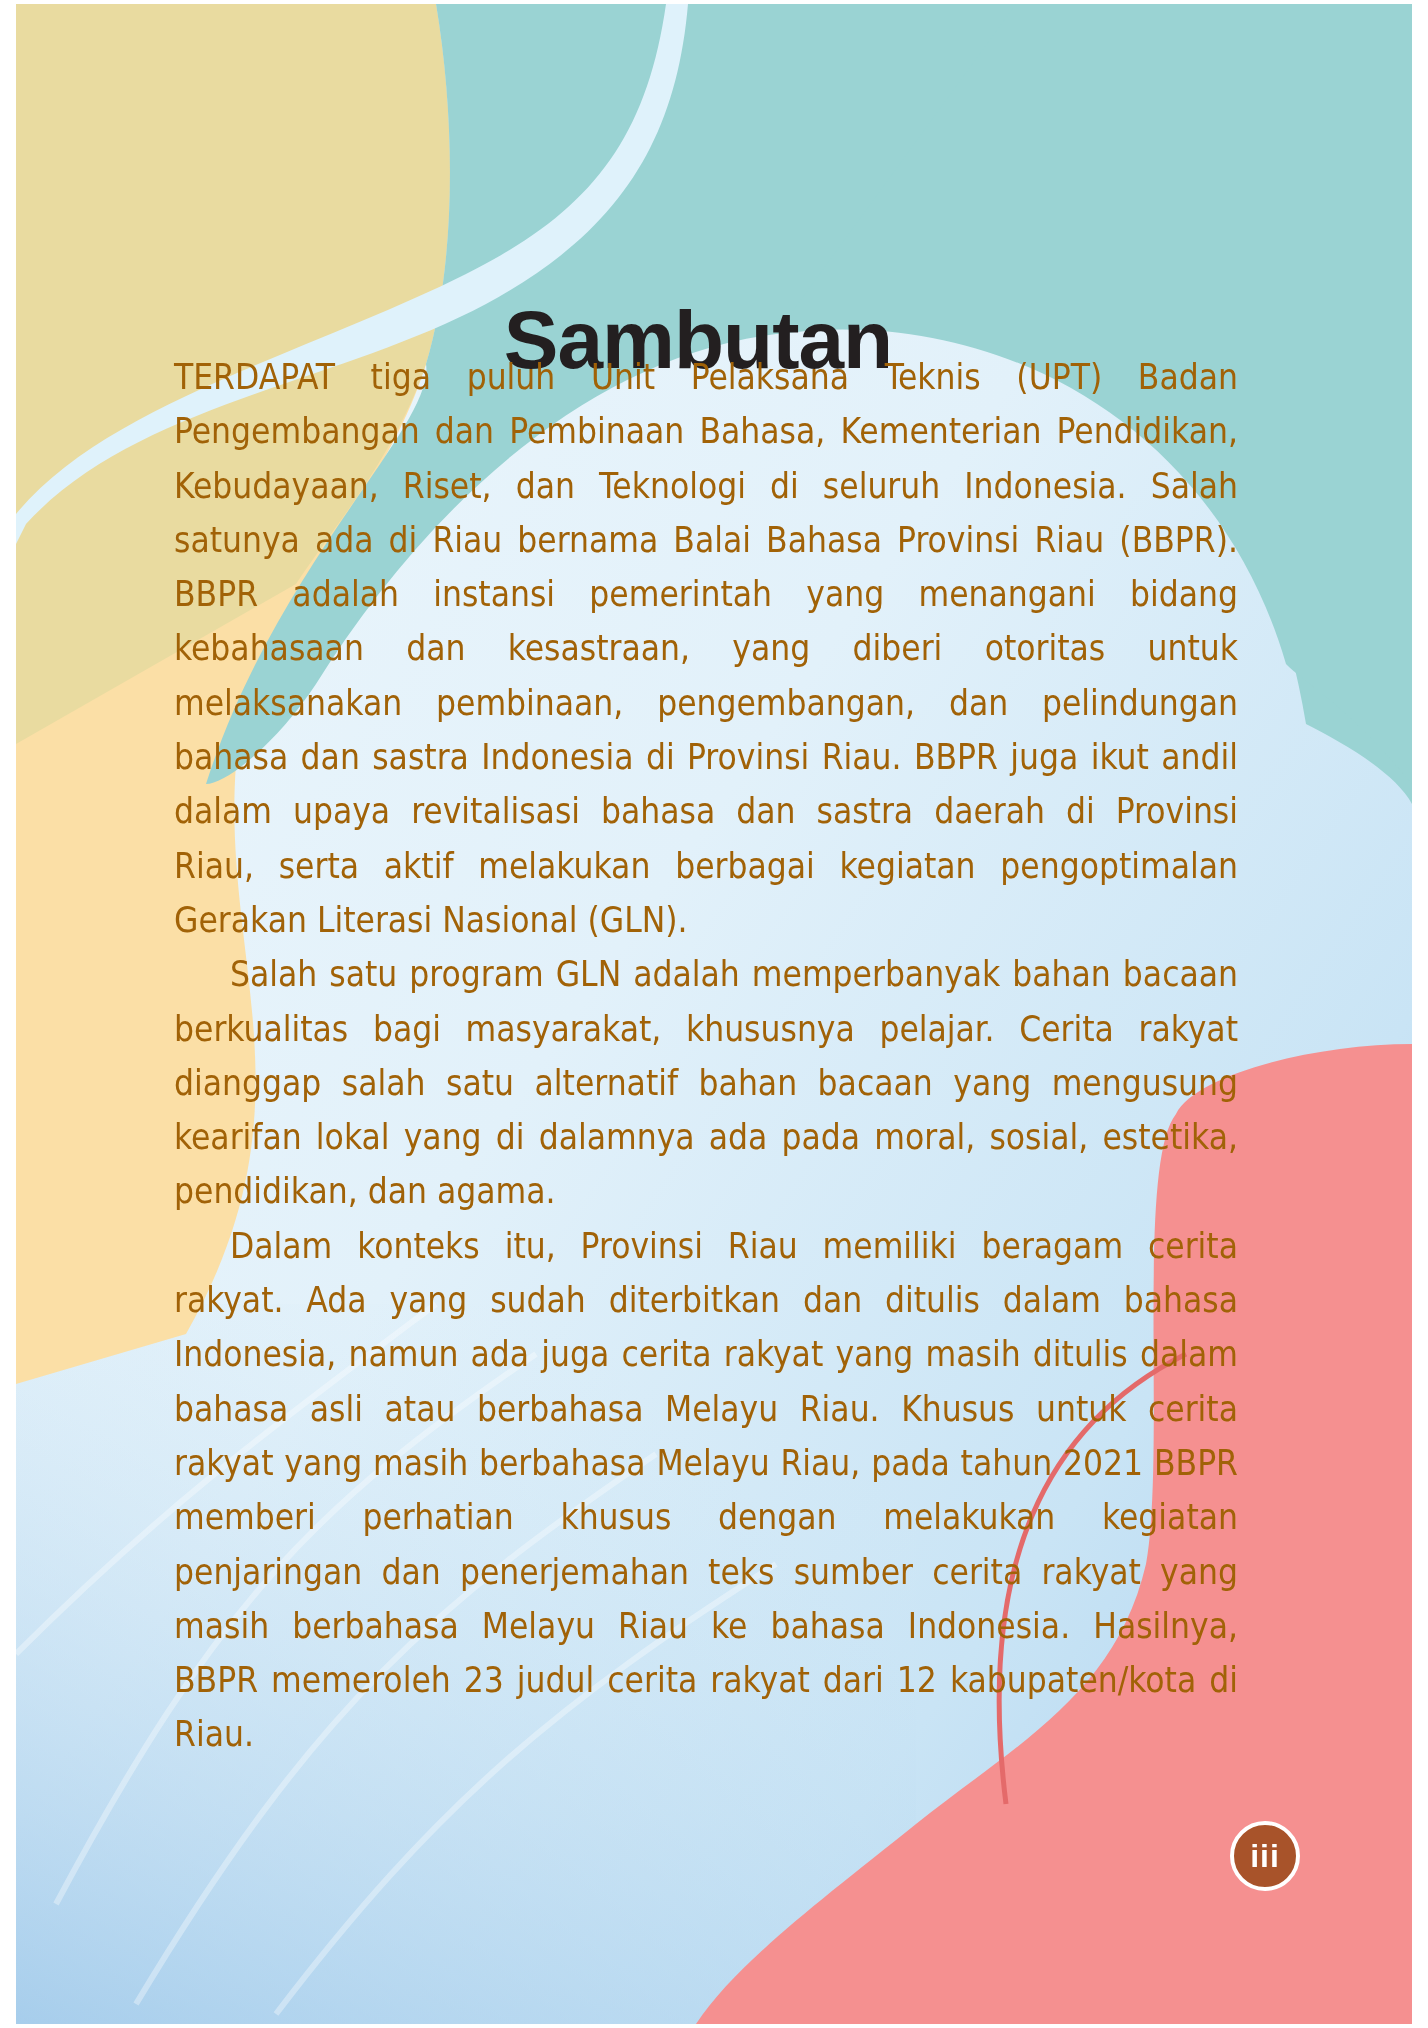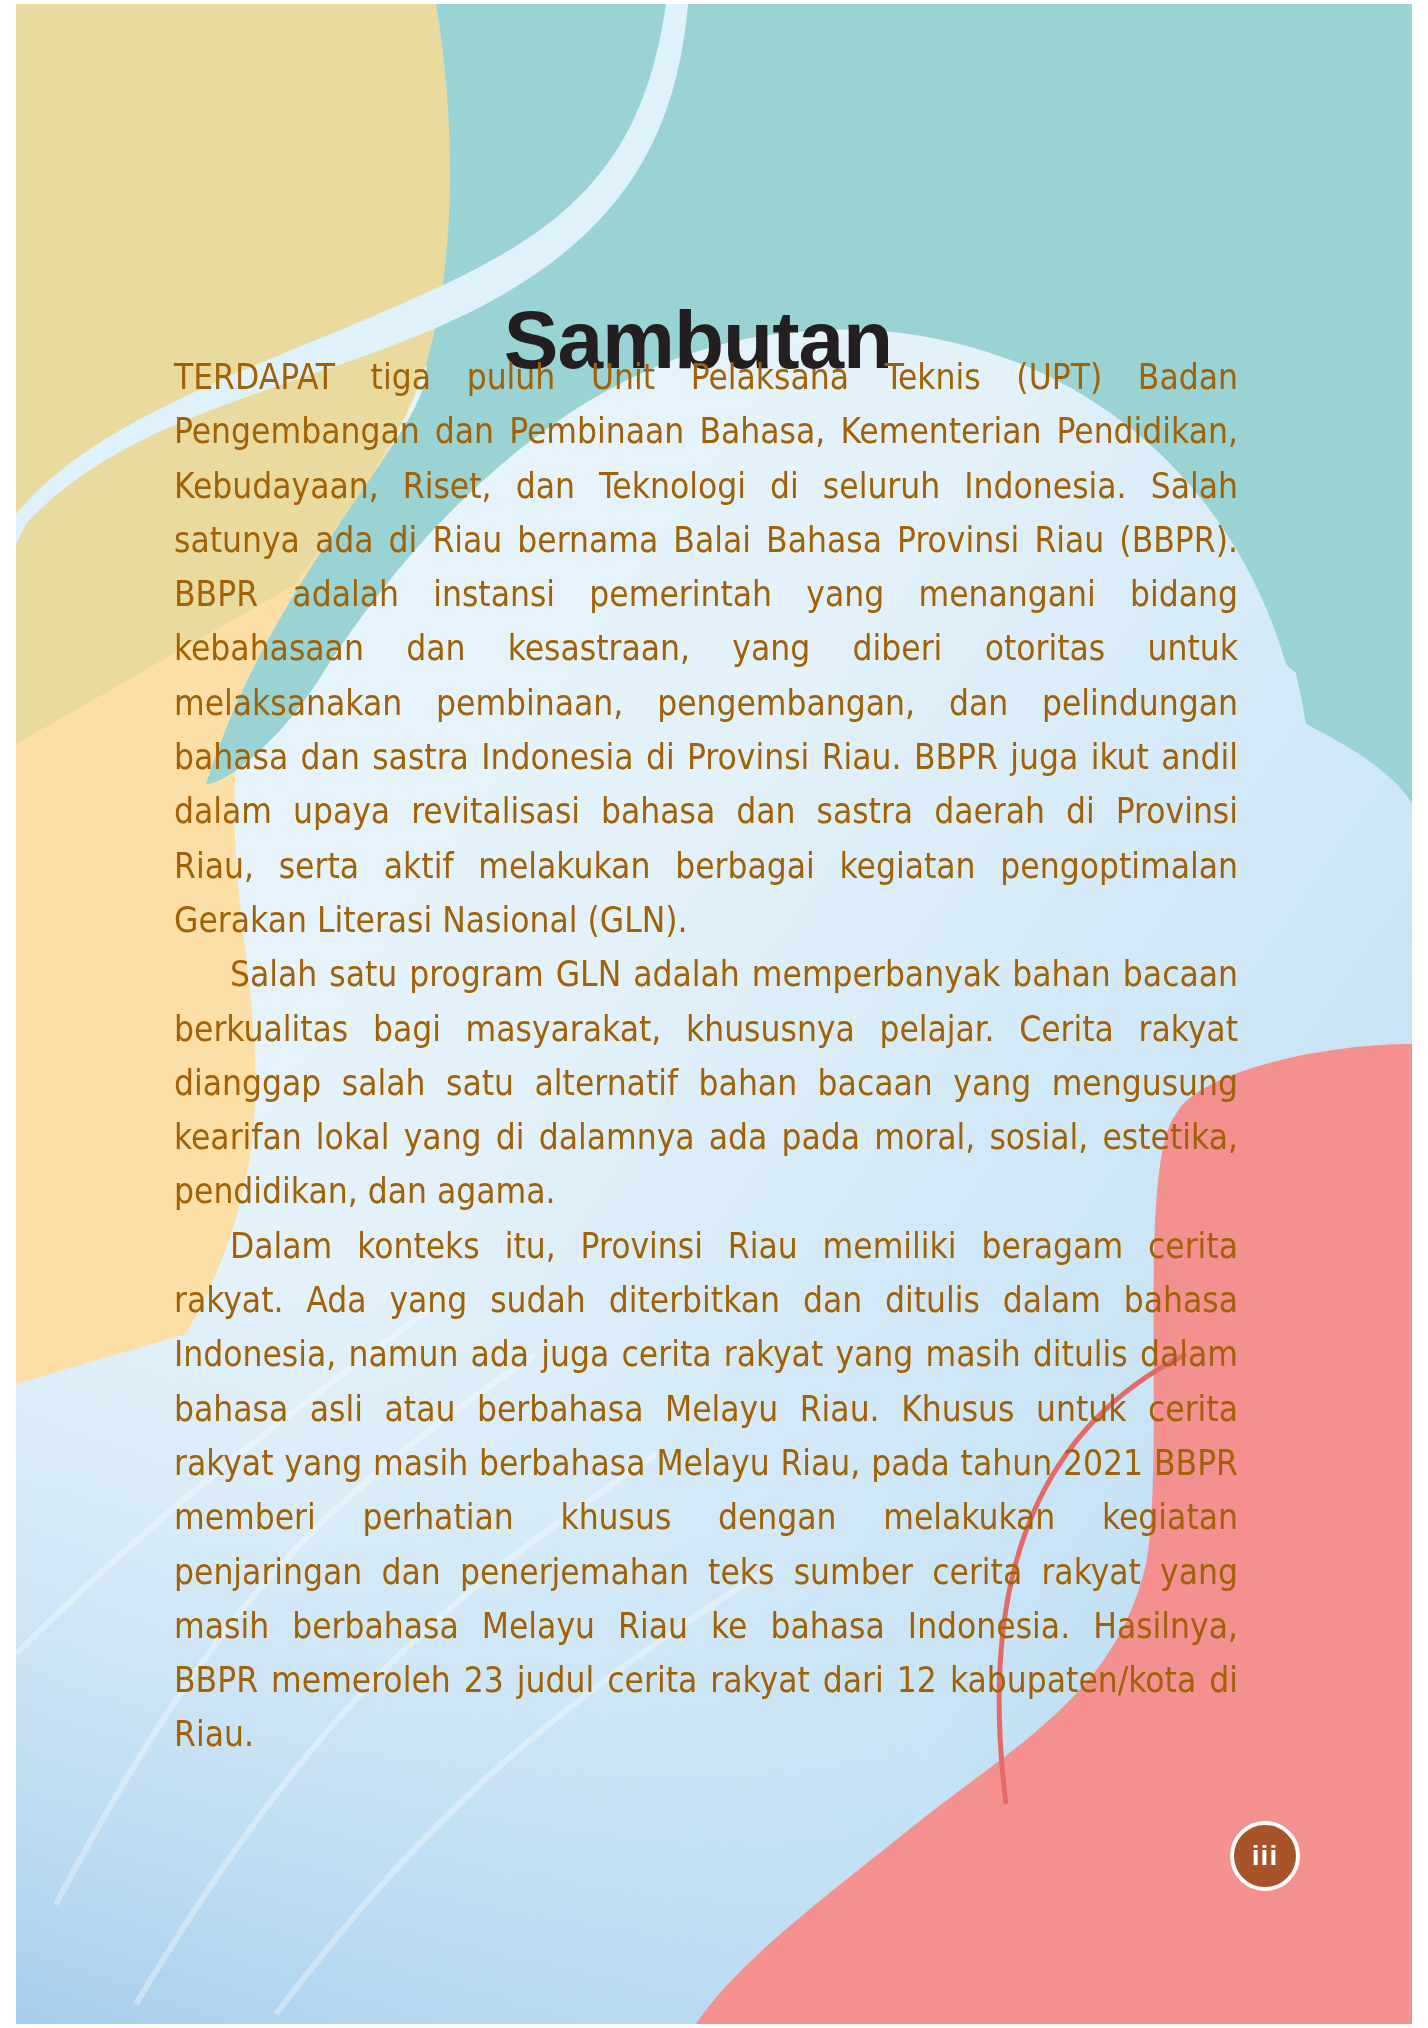--- a/index.html
+++ b/index.html
@@ -24,21 +24,21 @@
     text-align: justify;
   }
   .body-text p { margin: 0; }
   .body-text p.indent { text-indent: 56px; }
   .page-num {
     position: absolute; left: 1214px; top: 1817px; width: 70px; height: 70px;
     border-radius: 50%; background: #a8532a; border: 4px solid #ffffff;
     box-sizing: border-box;
     display: flex; align-items: center; justify-content: center;
     font-family: "Liberation Sans", sans-serif; font-weight: bold;
-    font-size: 28px; color: #ffffff; letter-spacing: 1px;
+    font-size: 32px; color: #ffffff; letter-spacing: 1px;
   }
 </style>
 </head>
 <body>
 
 <div class="page">
   <svg class="bg-svg" viewBox="0 0 1396 2020" preserveAspectRatio="none">
     <defs>
       <linearGradient id="brush" x1="0" y1="0" x2="1" y2="1">
         <stop offset="0" stop-color="#eef7fc"></stop>

